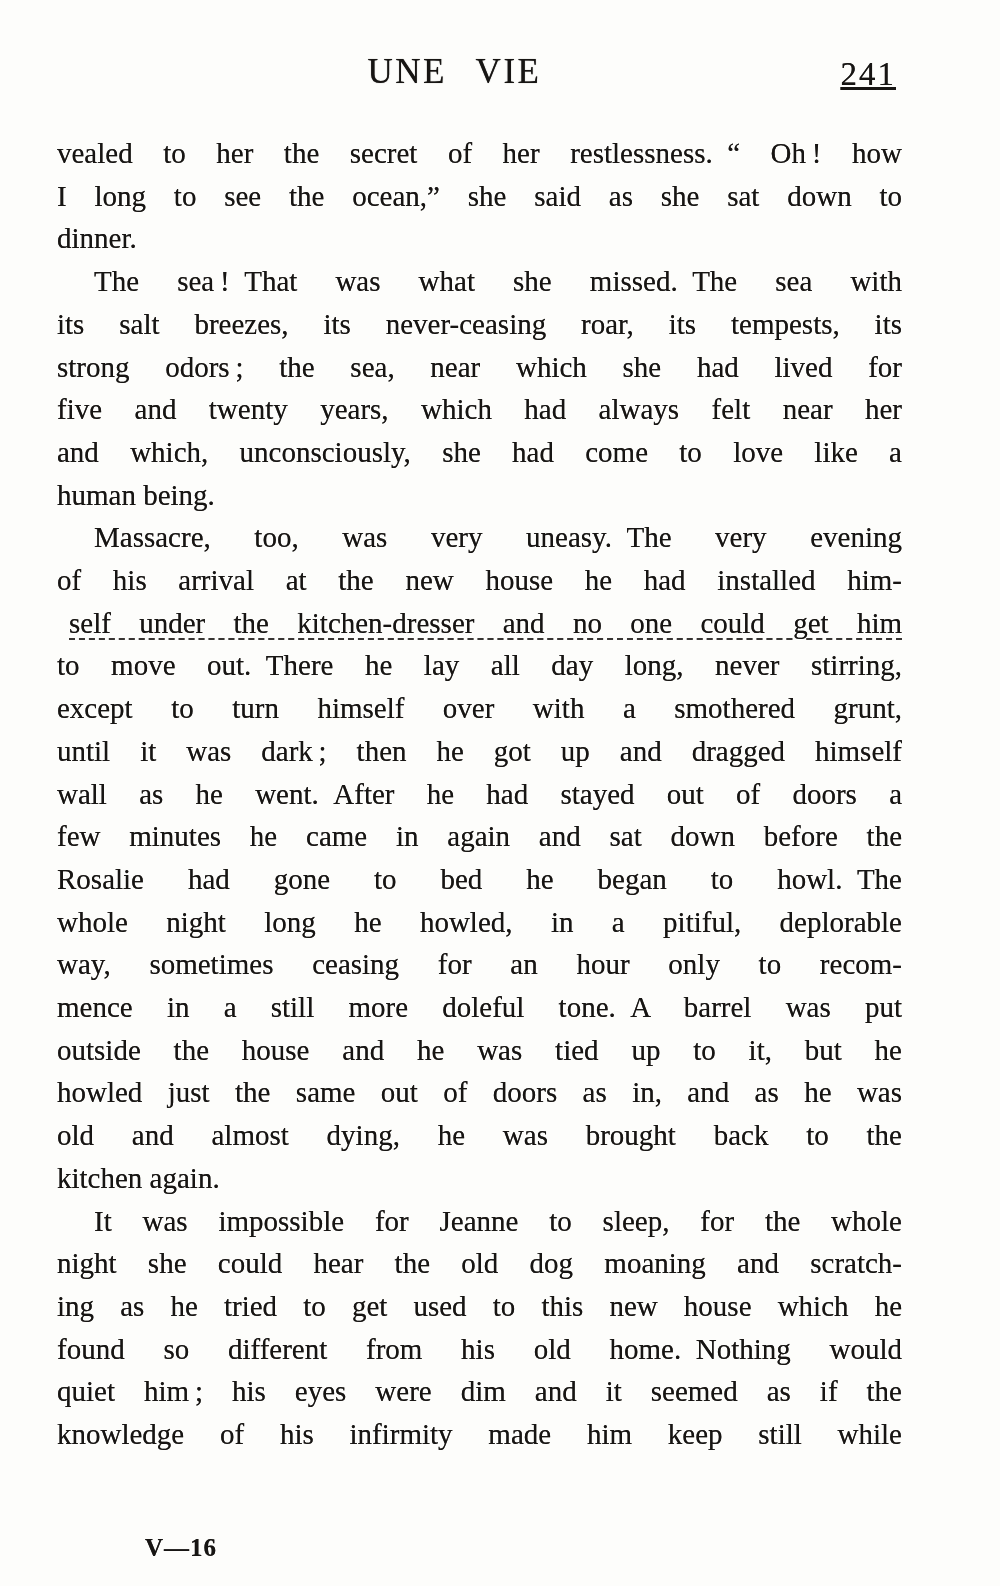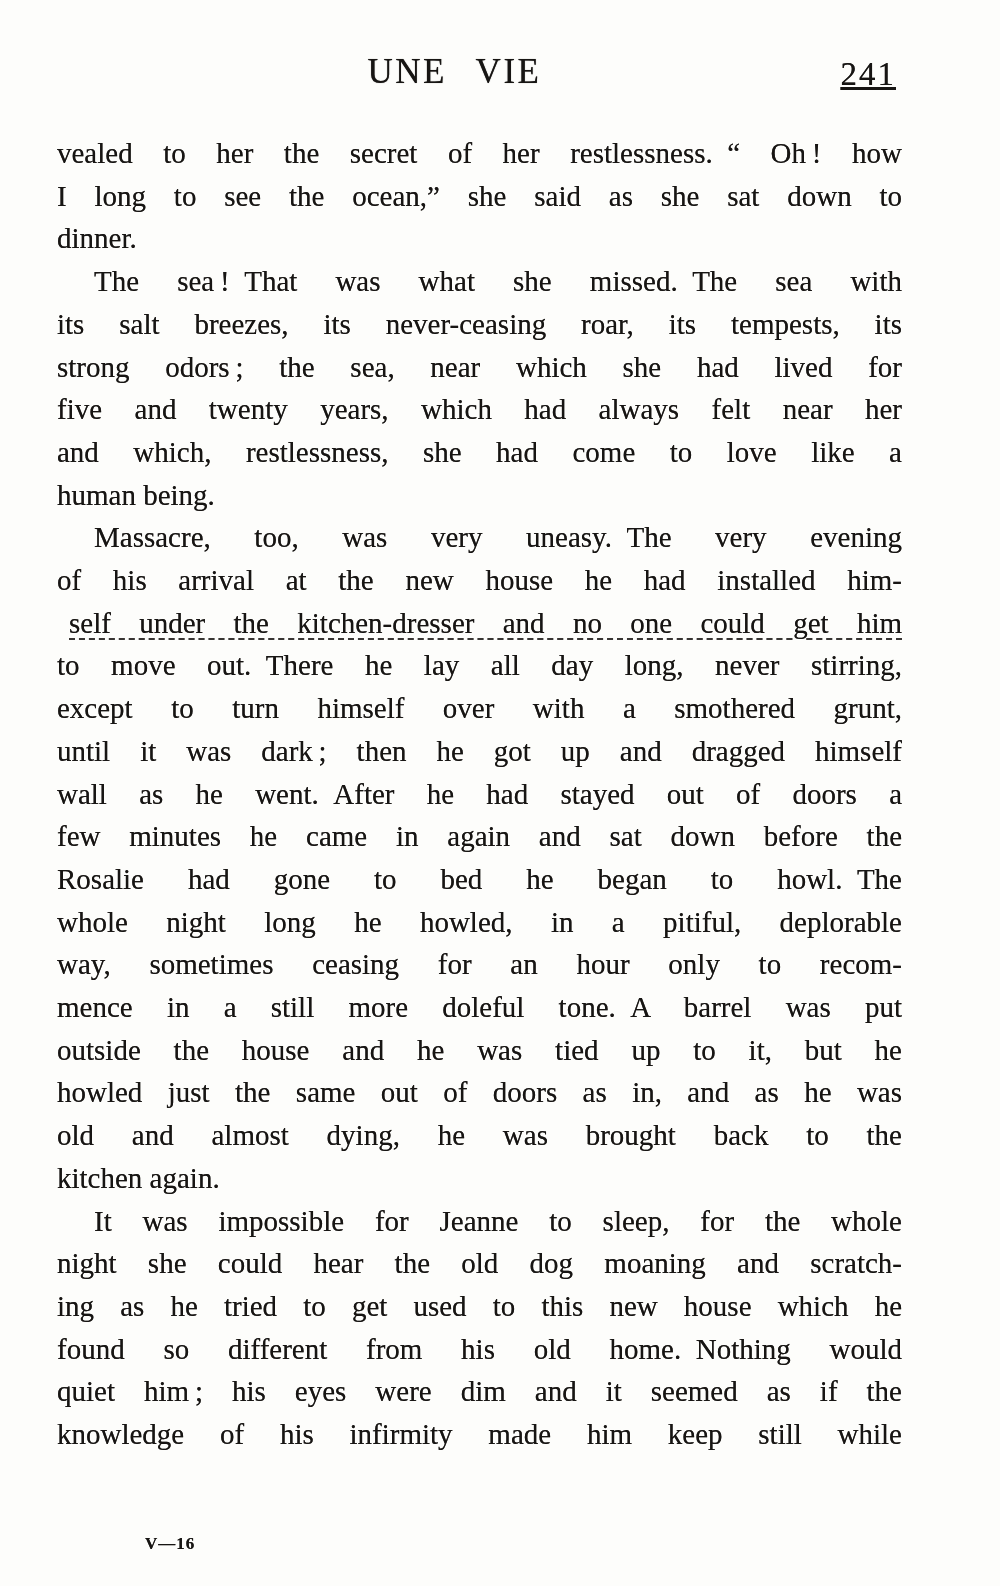--- a/index.html
+++ b/index.html
@@ -70,21 +70,21 @@
     text-decoration-style: dashed;
     text-decoration-color: rgba(30,27,24,0.5);
     text-decoration-thickness: 2px;
     text-underline-offset: 6px;
     margin-left: 12px;
   }
   .signature-mark {
     position: absolute;
     left: 145px;
     top: 1534px;
-    font-size: 17px;
+    font-size: 25px;
     font-weight: 700;
     letter-spacing: 1px;
     text-shadow: 0 0 0.5px rgba(23,21,19,0.8);
   }
 </style>
 </head>
 <body>
 
 <div class="book-page">
 
@@ -94,21 +94,21 @@
   </div>
 
   <div class="text-body">
       <div class="line">vealed to her the secret of her restlessness. “ Oh ! how</div>
       <div class="line">I long to see the ocean,” she said as she sat down to</div>
       <div class="line flush">dinner.</div>
       <div class="line indent">The sea ! That was what she missed. The sea with</div>
       <div class="line">its salt breezes, its never-ceasing roar, its tempests, its</div>
       <div class="line">strong odors ; the sea, near which she had lived for</div>
       <div class="line">five and twenty years, which had always felt near her</div>
-      <div class="line">and which, restlessness, she had come to love like a</div>
+      <div class="line">and which, unconsciously, she had come to love like a</div>
       <div class="line flush">human being.</div>
       <div class="line indent">Massacre, too, was very uneasy. The very evening</div>
       <div class="line">of his arrival at the new house he had installed him-</div>
       <div class="line scan-underline">self under the kitchen-dresser and no one could get him</div>
       <div class="line">to move out. There he lay all day long, never stirring,</div>
       <div class="line">except to turn himself over with a smothered grunt,</div>
       <div class="line">until it was dark ; then he got up and dragged himself</div>
       <div class="line">wall as he went. After he had stayed out of doors a</div>
       <div class="line">few minutes he came in again and sat down before the</div>
       <div class="line">Rosalie had gone to bed he began to howl. The</div>

